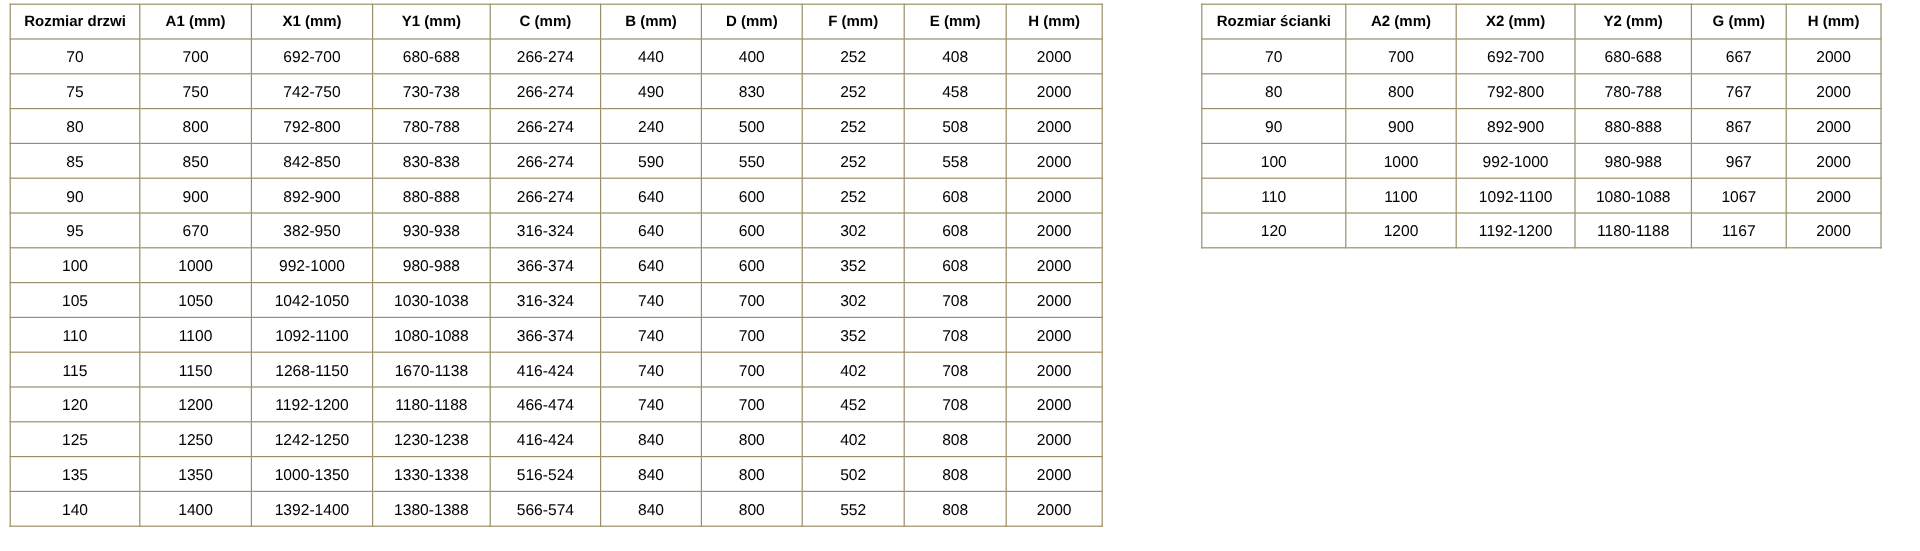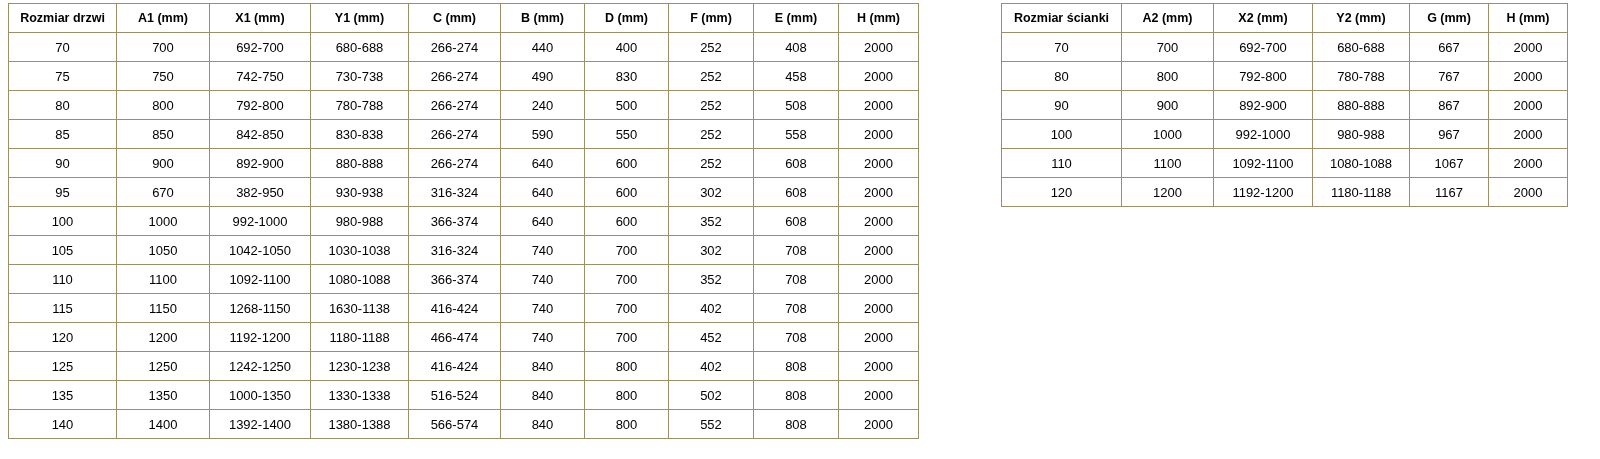--- a/index.html
+++ b/index.html
@@ -213,21 +213,21 @@
             <td>740</td>
             <td>700</td>
             <td>352</td>
             <td>708</td>
             <td>2000</td>
           </tr>
           <tr>
             <td>115</td>
             <td>1150</td>
             <td>1268-1150</td>
-            <td>1630-1138</td>
+            <td>1670-1138</td>
             <td>416-424</td>
             <td>740</td>
             <td>700</td>
             <td>402</td>
             <td>708</td>
             <td>2000</td>
           </tr>
           <tr>
             <td>120</td>
             <td>1200</td>

